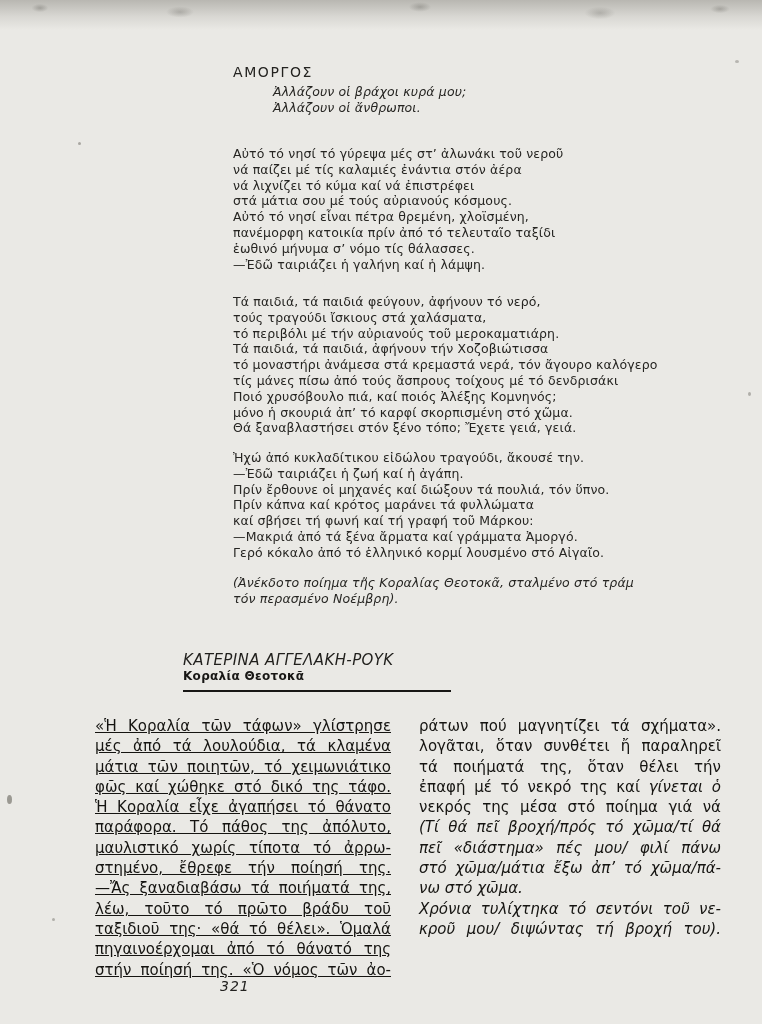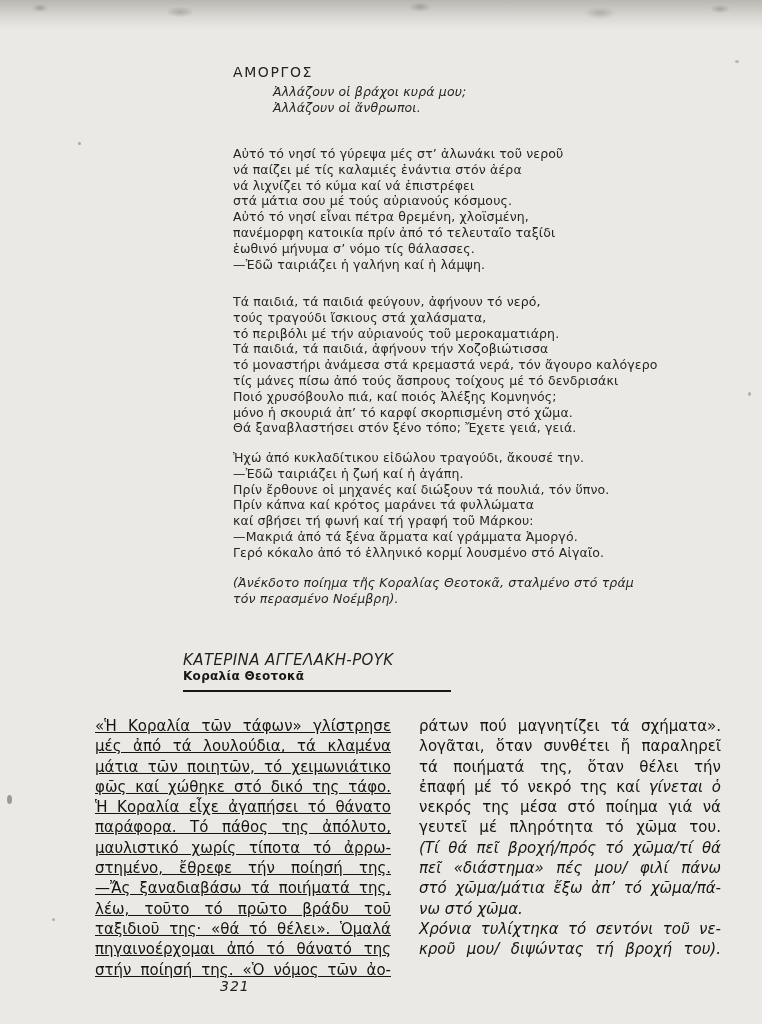--- a/index.html
+++ b/index.html
@@ -149,21 +149,20 @@
     <div class="line">ταξιδιοῦ της· «θά τό θέλει». Ὁμαλά</div>
     <div class="line">πηγαινοέρχομαι ἀπό τό θάνατό της</div>
     <div class="line">στήν ποίησή της. «Ὁ νόμος τῶν ἀο-</div>
   </div>
 <div class="abs col col-right">
     <div class="line">ράτων πού μαγνητίζει τά σχήματα».</div>
     <div class="line">λογᾶται, ὅταν συνθέτει ἤ παραληρεῖ</div>
     <div class="line">τά ποιήματά της, ὅταν θέλει τήν</div>
     <div class="line"><span>ἐπαφή μέ τό νεκρό της καί </span><span class="it">γίνεται ὁ</span></div>
     <div class="line">νεκρός της μέσα στό ποίημα γιά νά</div>
-    <div class="line">γευτεῖ μέ πληρότητα τό χῶμα του.</div>
     <div class="line it">(Τί θά πεῖ βροχή/πρός τό χῶμα/τί θά</div>
     <div class="line it">πεῖ «διάστημα» πές μου/ φιλί πάνω</div>
     <div class="line it">στό χῶμα/μάτια ἔξω ἀπ’ τό χῶμα/πά-</div>
     <div class="line it end">νω στό χῶμα.</div>
     <div class="line it">Χρόνια τυλίχτηκα τό σεντόνι τοῦ νε-</div>
     <div class="line it">κροῦ μου/ διψώντας τή βροχή του).</div>
   </div>
 
 <div class="abs page-number">321</div>
 

